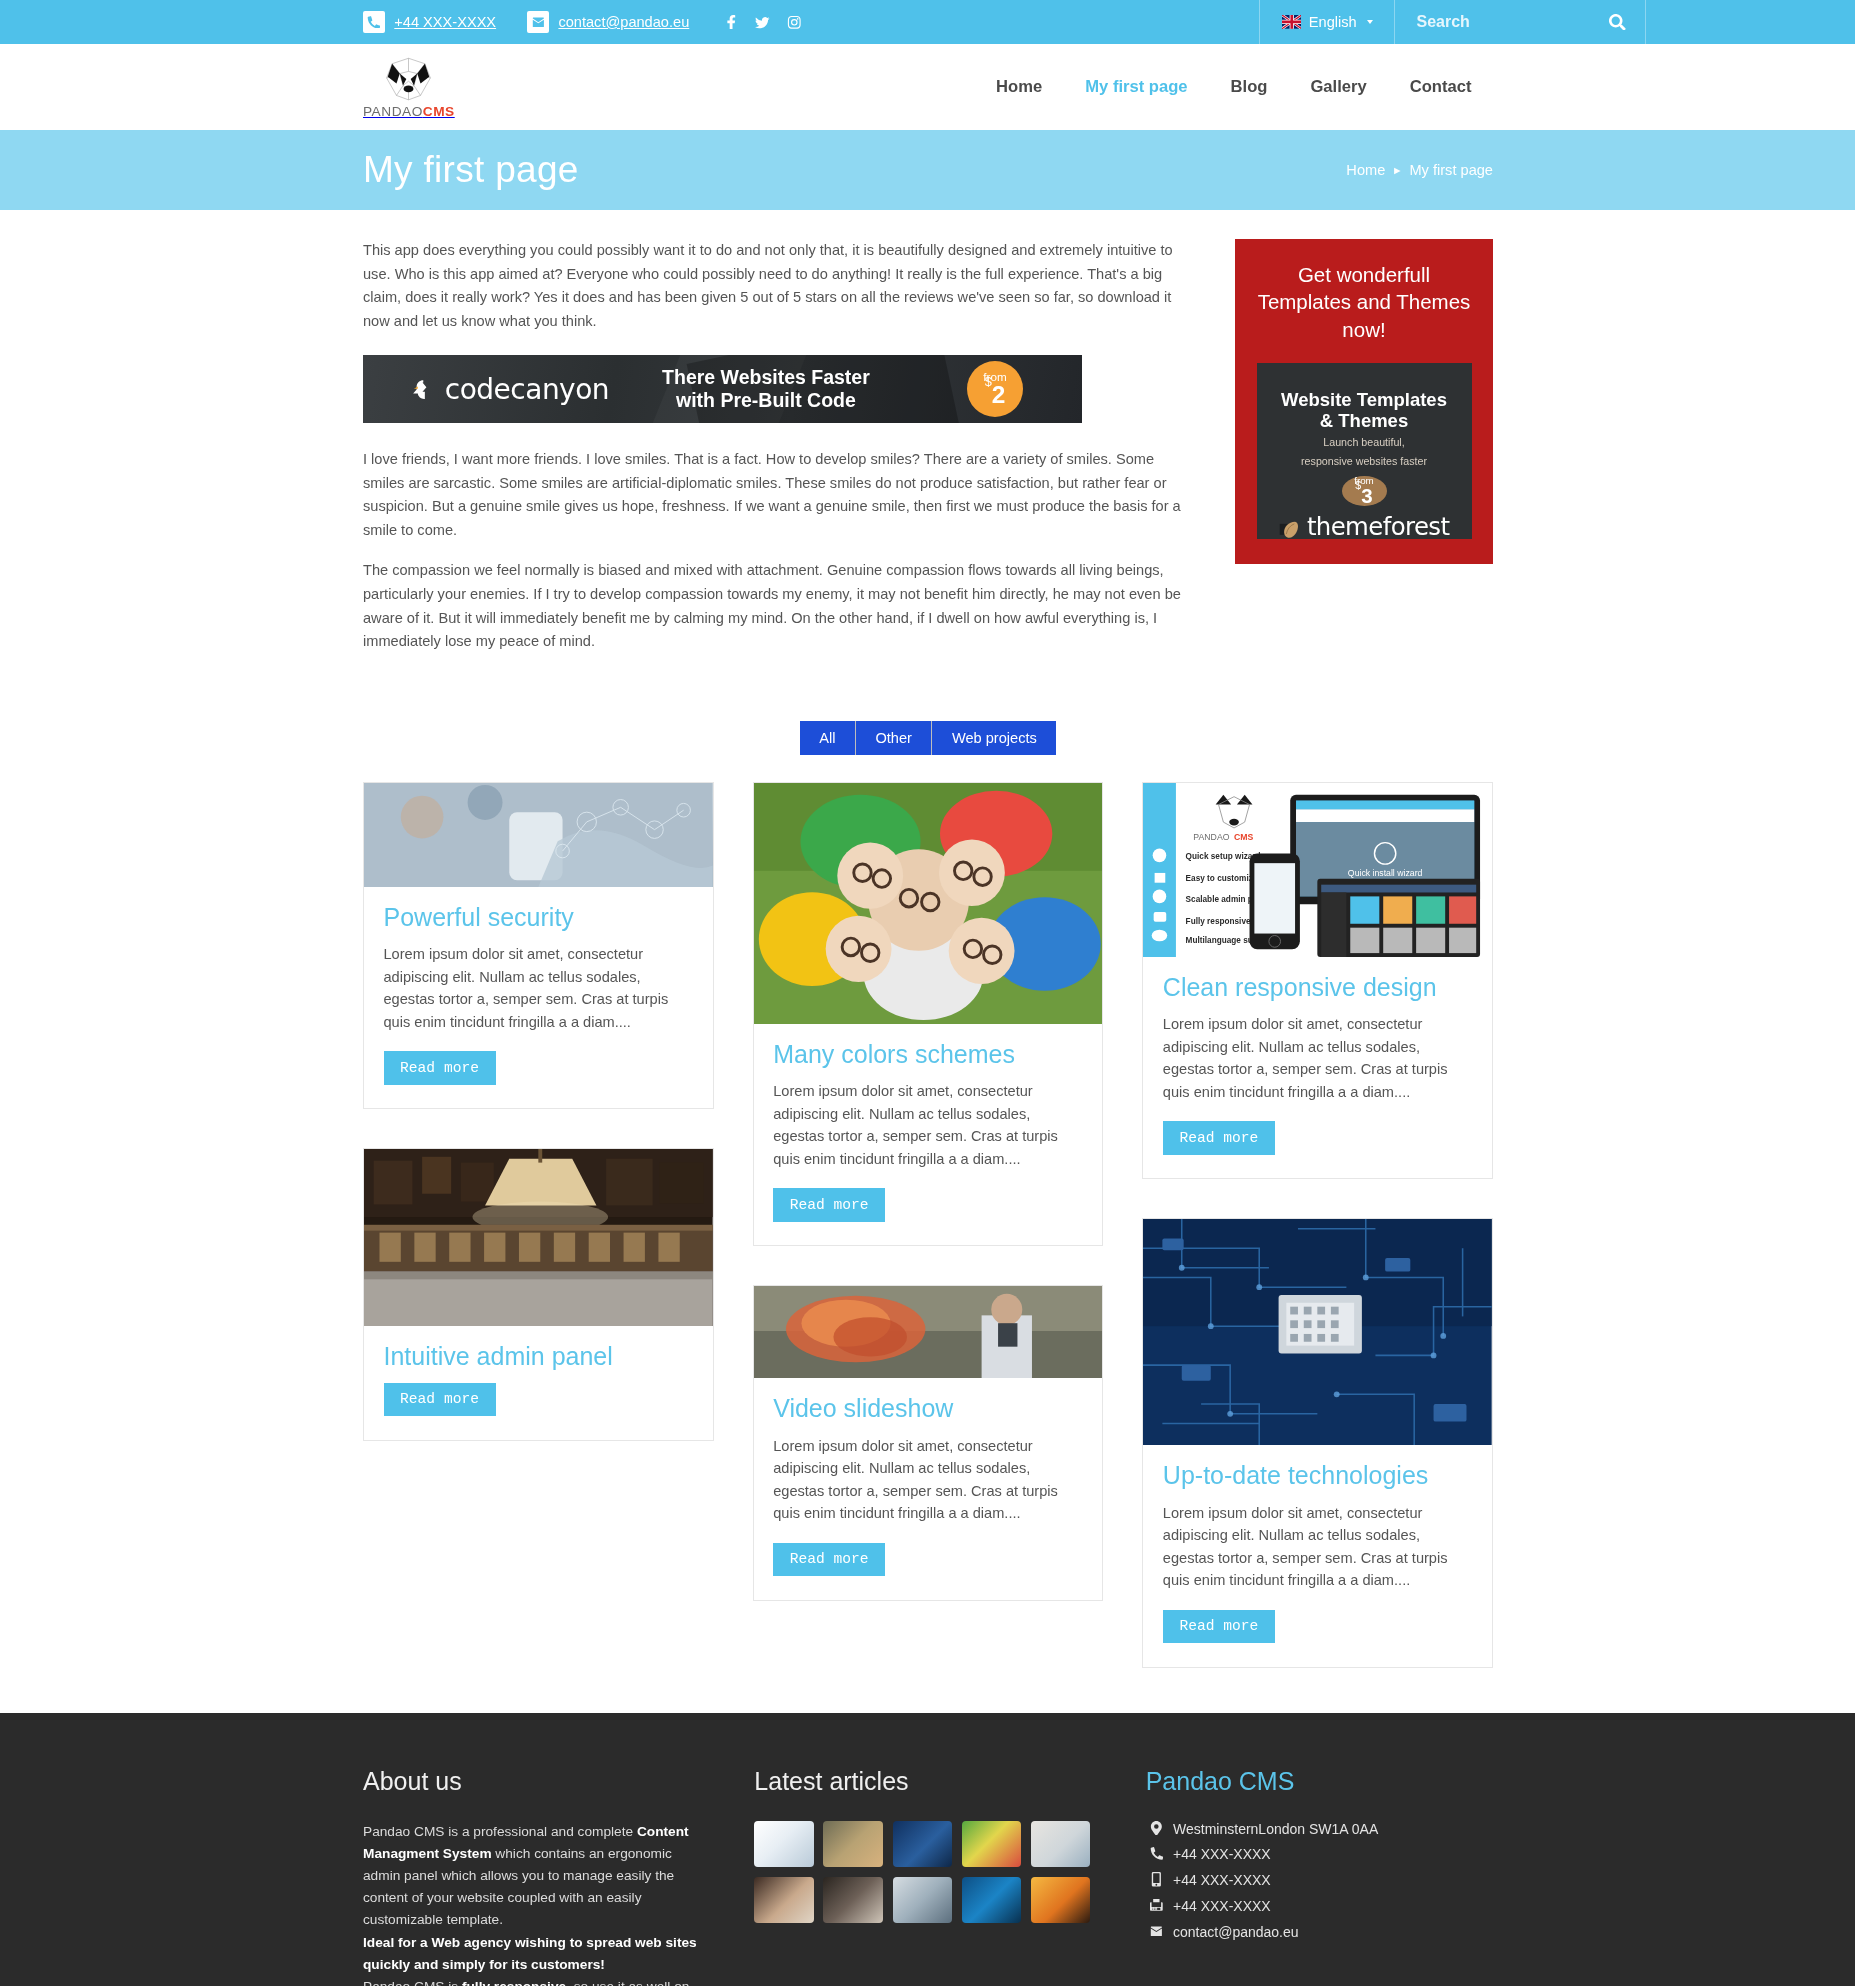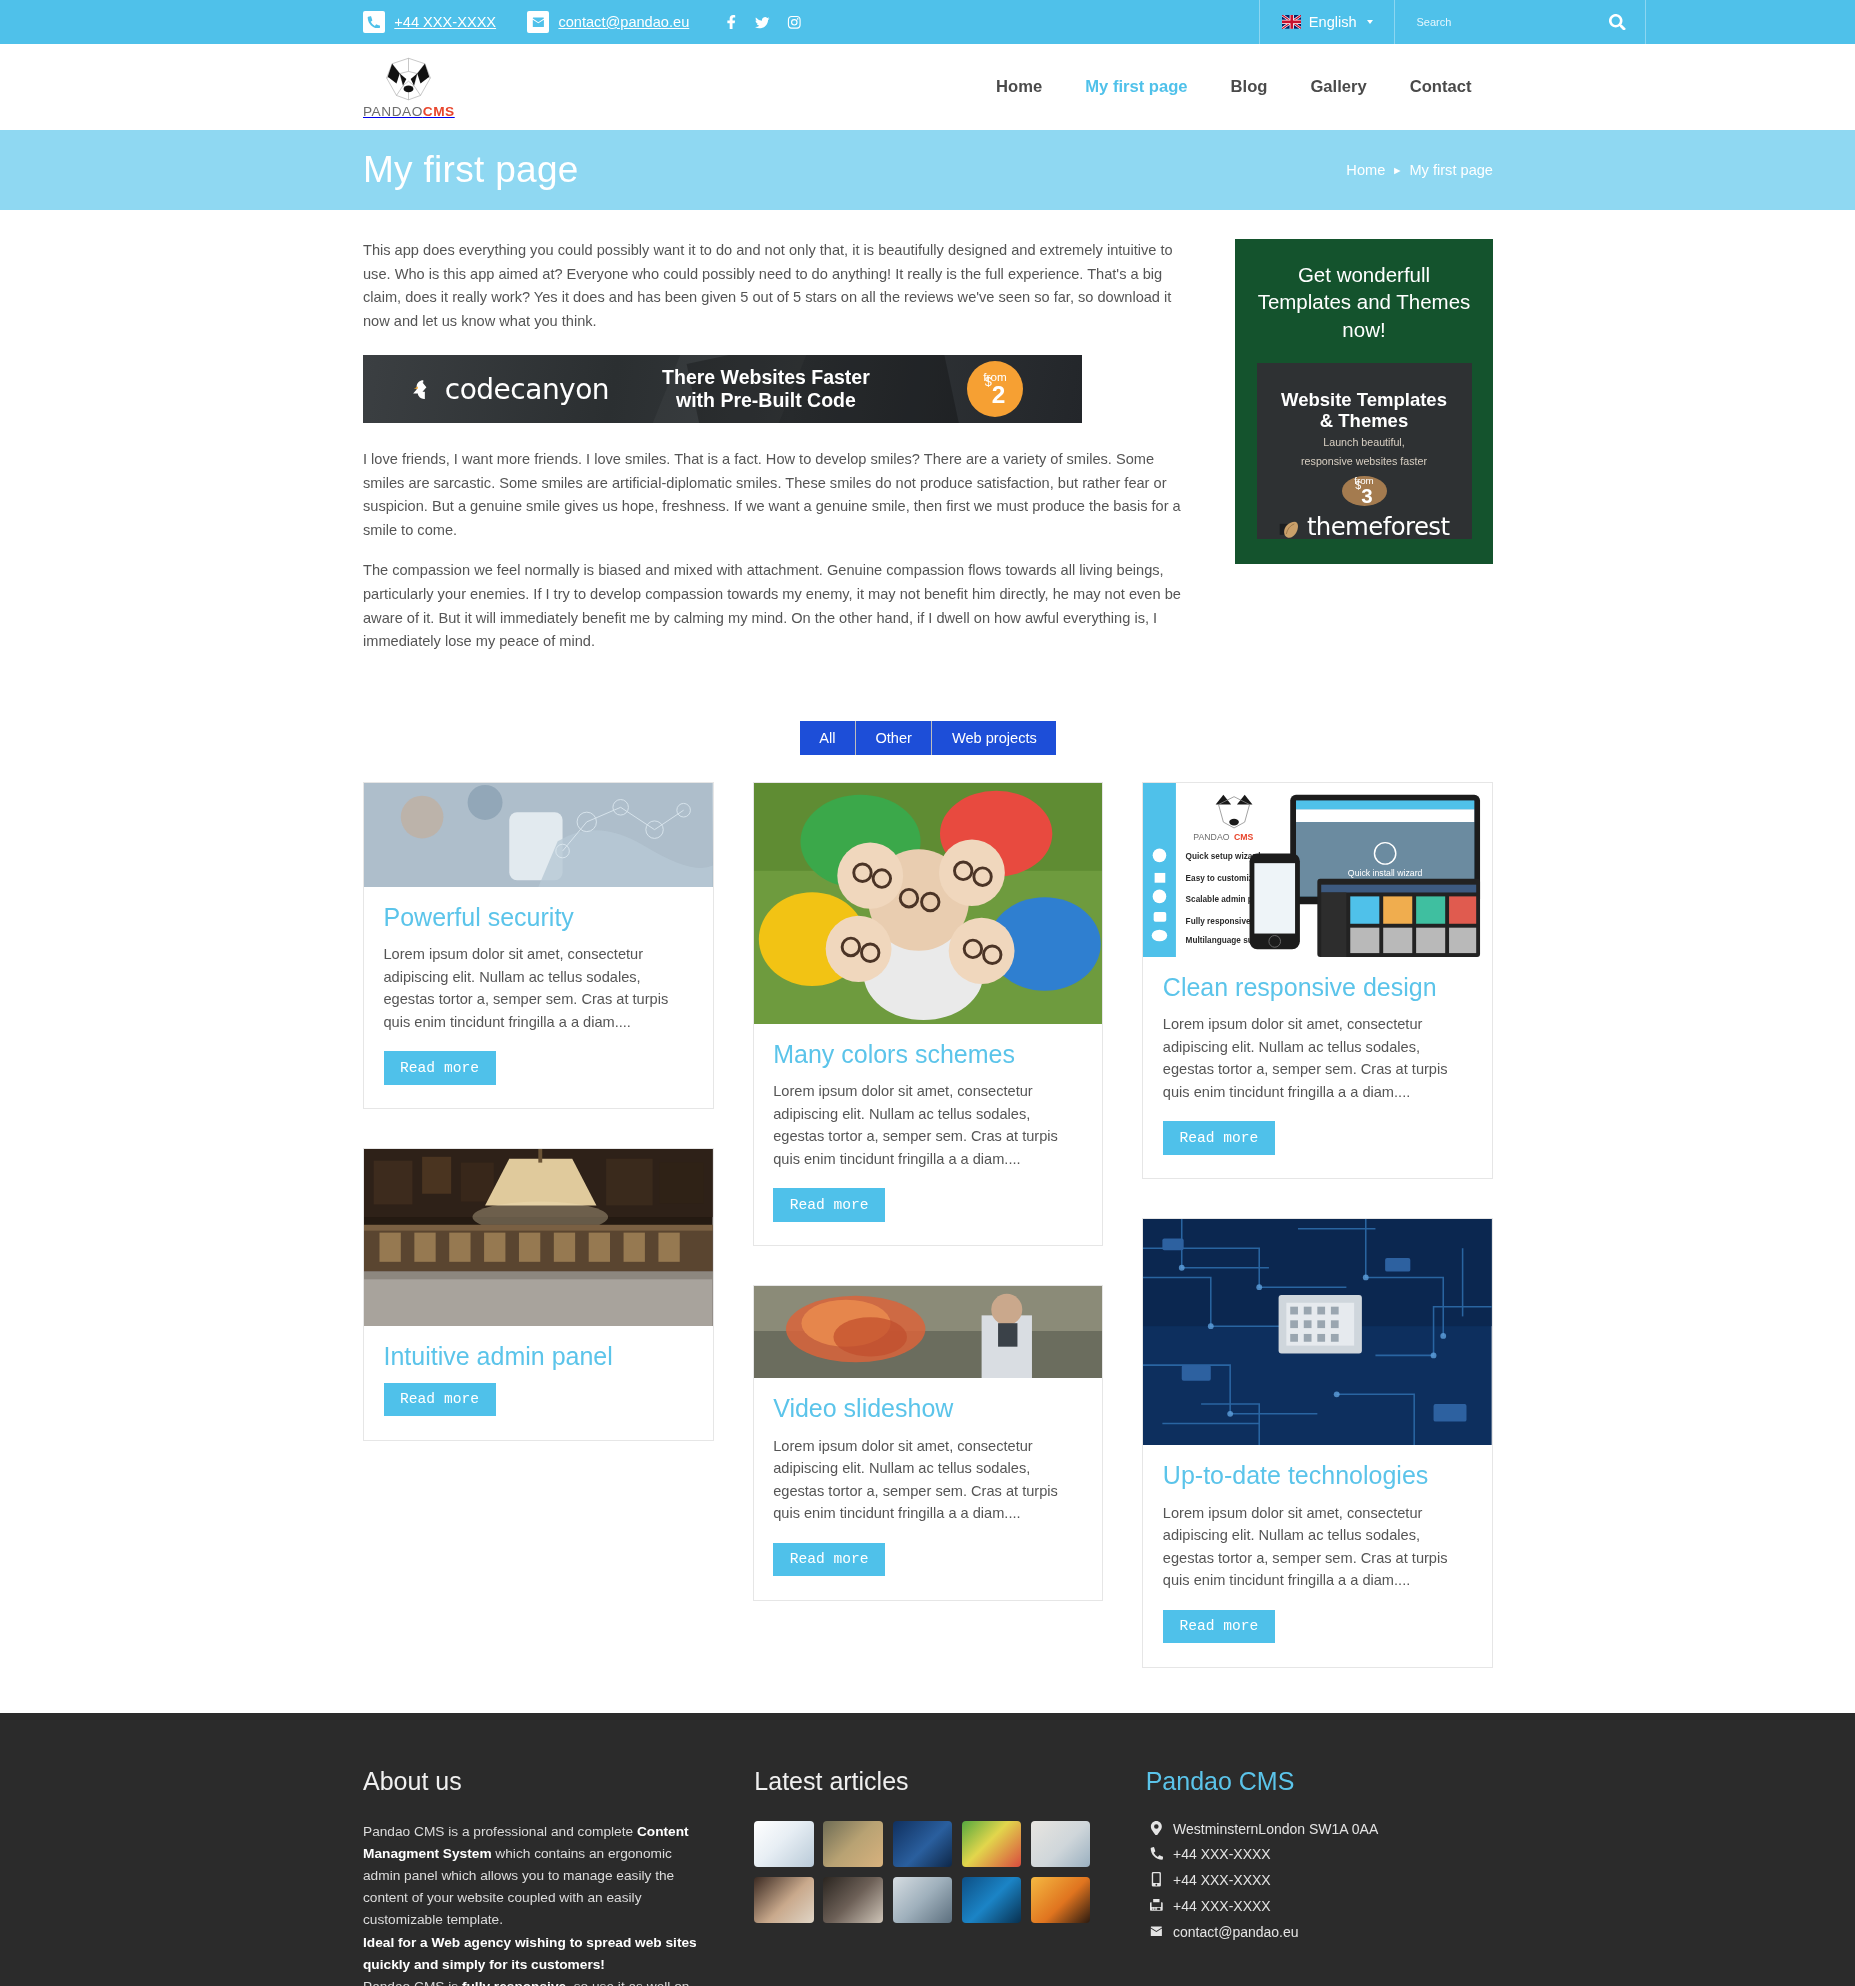--- a/index.html
+++ b/index.html
@@ -25,22 +25,22 @@
   .tb-social svg { width:14.6px; height:14.6px; fill:#fff; display:block; }
   .tb-right { display:flex; align-items:stretch; }
   .tb-lang { display:flex; align-items:center; gap:7.8px; color:#fff; font-size:14.6px;
              padding:0 21.5px; border-left:1px solid rgba(255,255,255,.35); }
   .flag { width:19.5px; height:13.7px; display:block; }
   .caret { width:0;height:0;border-left:3.9px solid transparent;border-right:3.9px solid transparent;
            border-top:4.9px solid #fff; margin-left:2px;}
   .tb-search { position:relative; display:flex; align-items:center;
                border-left:1px solid rgba(255,255,255,.35);
                border-right:1px solid rgba(255,255,255,.35); width:252px; padding:0 19.5px;}
-  .tb-search input { background:transparent; border:0; outline:0; color:#701a75; font-size:11px;
-                     font-family:"Liberation Sans",sans-serif; width:100%; }
+  .tb-search input { background:transparent; border:0; outline:0; color:#701a75; font-size:16px;
+                     font-family:"Liberation Sans",sans-serif; width:100%;font-weight:bold; }
   .tb-search input::placeholder { color:#e6f6fd; }
   .tb-search .mg { position:absolute; right:19.5px; }
   .tb-search svg { width:16.6px; height:16.6px; fill:#fff; display:block; }
   .tb-gap { width:210px; }
 
   
   .header { background:#fff; height:86px; display:flex; align-items:center; }
   .header-inner { width:100%; display:flex; align-items:center; justify-content:space-between;
                   padding-left:363px; padding-right:363px; }
   .logo { display:flex; flex-direction:column; align-items:center; }
@@ -83,21 +83,21 @@
   .cc-mid { color:#fff; text-align:center; line-height:1.2; font-size:19.5px; font-weight:700;
             margin-left:53px; z-index:2; font-family:"Liberation Sans",sans-serif;}
   .cc-price { position:absolute; right:59px; top:50%; transform:translateY(-50%);
               width:56px;height:56px;border-radius:50%;background:#f6a033;color:#fff;
               display:flex;flex-direction:column;align-items:center;justify-content:center;line-height:1;}
   .cc-price .f{font-size:11.7px;margin-bottom:1px;}
   .cc-price .p{font-size:24.4px;font-weight:700;}
   .cc-price .p sup{font-size:12.7px;font-weight:400;top:-7.8px;position:relative;}
 
   
-  .promo { background:#14532d; width:258px; padding:21.5px 21.5px 25px; }
+  .promo { background:#b91c1c; width:258px; padding:21.5px 21.5px 25px; }
   .promo h3 { margin:0 0 19.5px; color:#fff; font-weight:300; font-size:20.5px; text-align:center;
               line-height:1.35; }
   .tf { background:#2e3133; height:176px; position:relative; overflow:hidden;
         display:flex; flex-direction:column; align-items:center; padding-top:27px; }
   .tf .t1{color:#fff;font-size:18.5px;font-weight:700;line-height:1.12;text-align:center;
           font-family:"Liberation Sans",sans-serif;}
   .tf .t2{color:#d8cfc2;font-size:10.7px;text-align:center;line-height:1.25;margin-top:4.9px;}
   .tf .circ{width:45px;height:45px;border-radius:50%;background:#a47b4f;color:#fff;
             display:flex;flex-direction:column;align-items:center;justify-content:center;
             margin-top:7.8px;line-height:1;}

